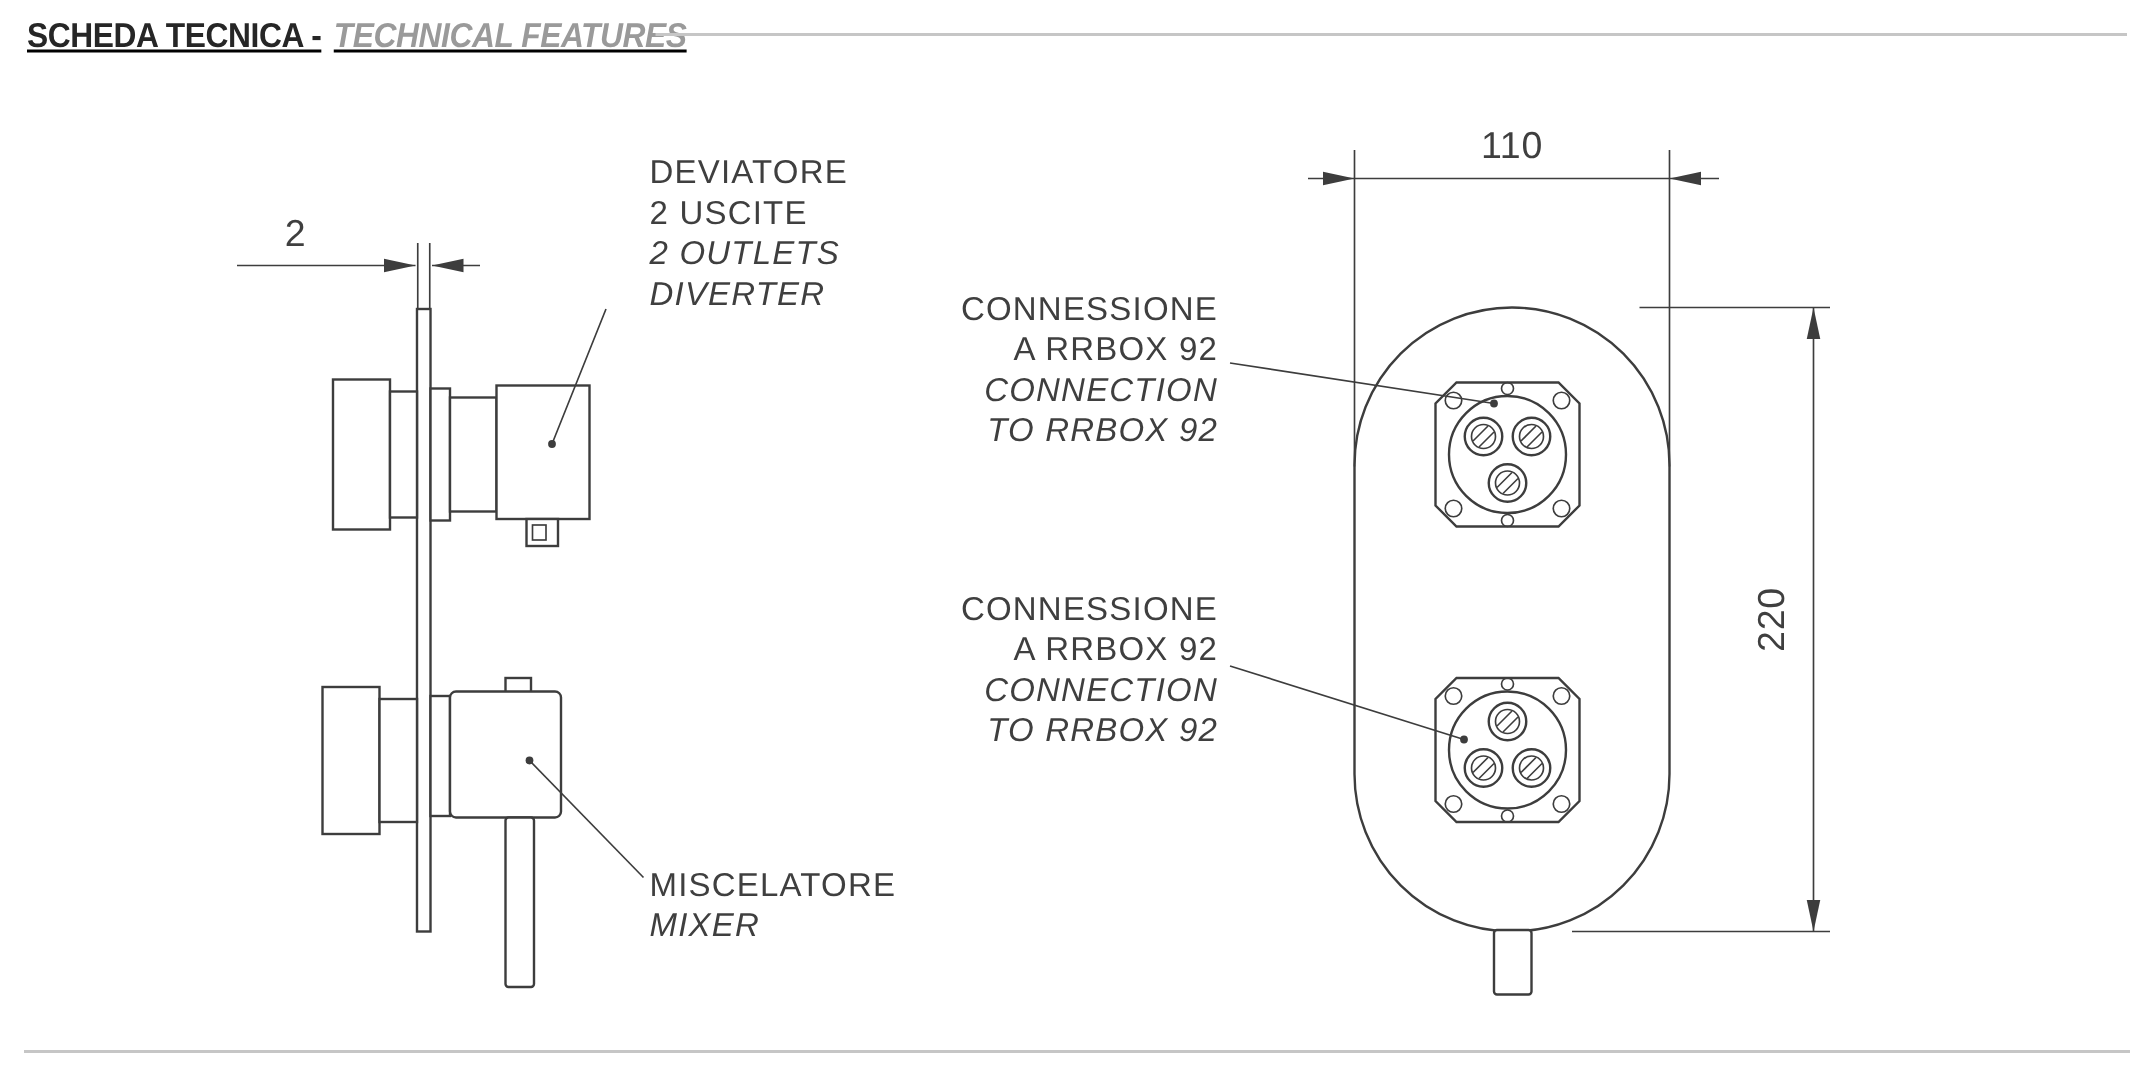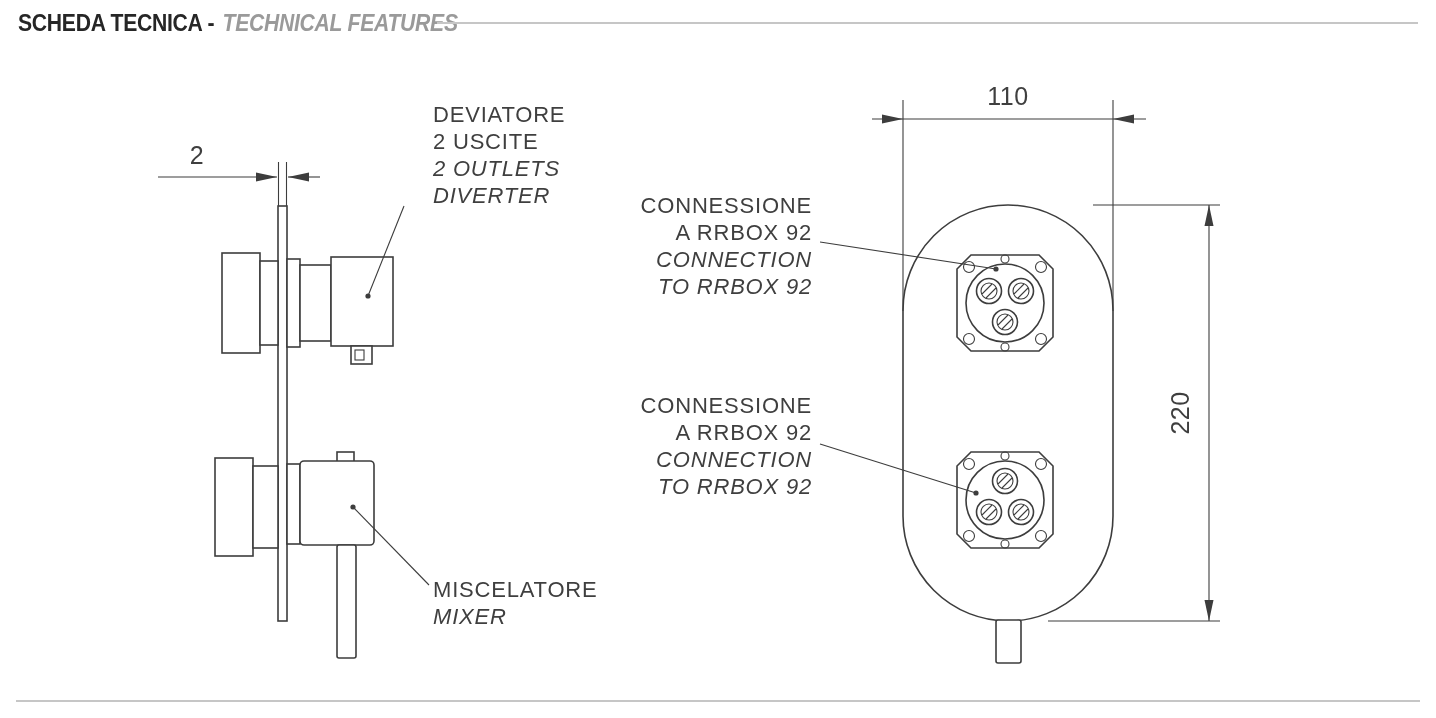--- a/index.html
+++ b/index.html
@@ -1,21 +1,21 @@
 <!DOCTYPE html>
 <html><head>
 <meta charset="utf-8">
 <style>
   html,body{margin:0;padding:0;}
   body{
     width:1436px;height:718px;position:relative;background:#ffffff;
     font-family:"Liberation Sans",sans-serif;overflow:hidden;
   }
   
-  .titlebar{position:absolute;left:18px;top:8px;height:30px;display:flex;align-items:center;}
+  .titlebar{position:absolute;left:18px;top:8px;height:30px;display:flex;align-items:center;text-decoration:underline;}
   .title-text{display:flex;align-items:baseline;gap:9px;transform:scaleX(0.92);transform-origin:left center;white-space:nowrap;}
   .t1{font-size:23px;font-weight:bold;color:#262626;letter-spacing:-0.3px;}
   .t2{font-size:23px;font-weight:bold;font-style:italic;color:#9a9a9a;letter-spacing:-0.3px;}
   .header-rule{position:absolute;left:437px;right:18px;top:22px;height:2px;background:#c6c6c6;}
   .bottom-rule{position:absolute;left:16px;right:16px;top:700px;height:2px;background:#c6c6c6;}
   
   svg.drawing{position:absolute;left:0;top:0;}
   .ln{stroke:#3d3d3d;stroke-width:1.6;fill:none;stroke-linecap:butt;}
   .lnw{stroke:#3d3d3d;stroke-width:1.6;fill:#ffffff;}
   .thin{stroke:#3d3d3d;stroke-width:1.1;fill:none;}

